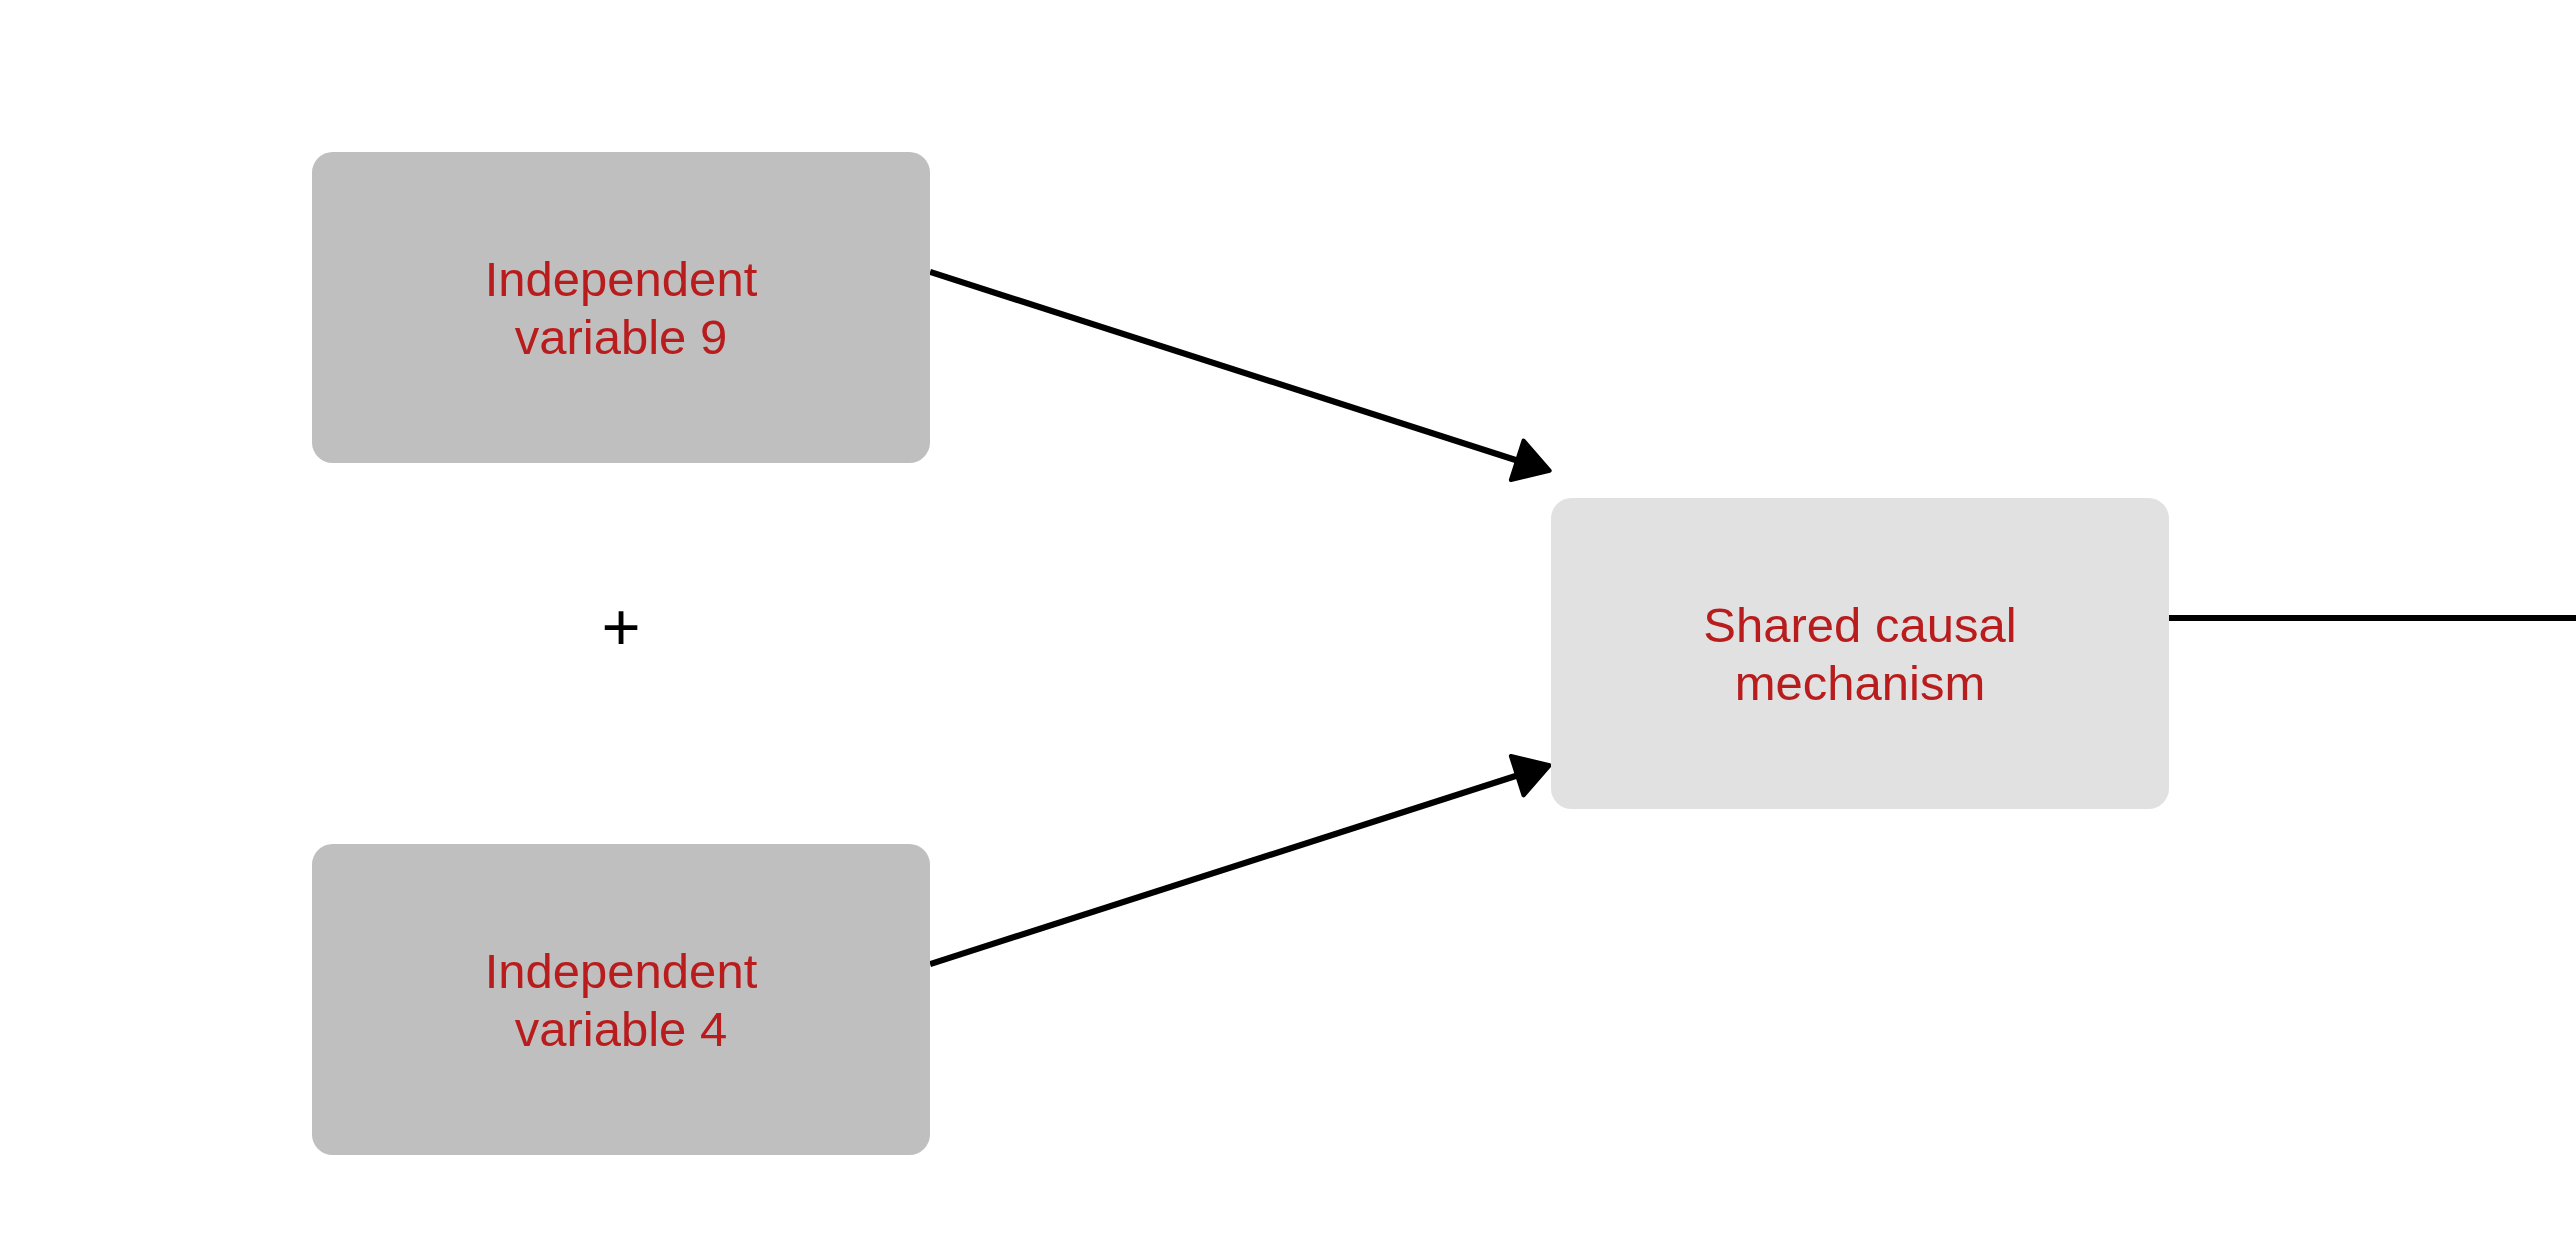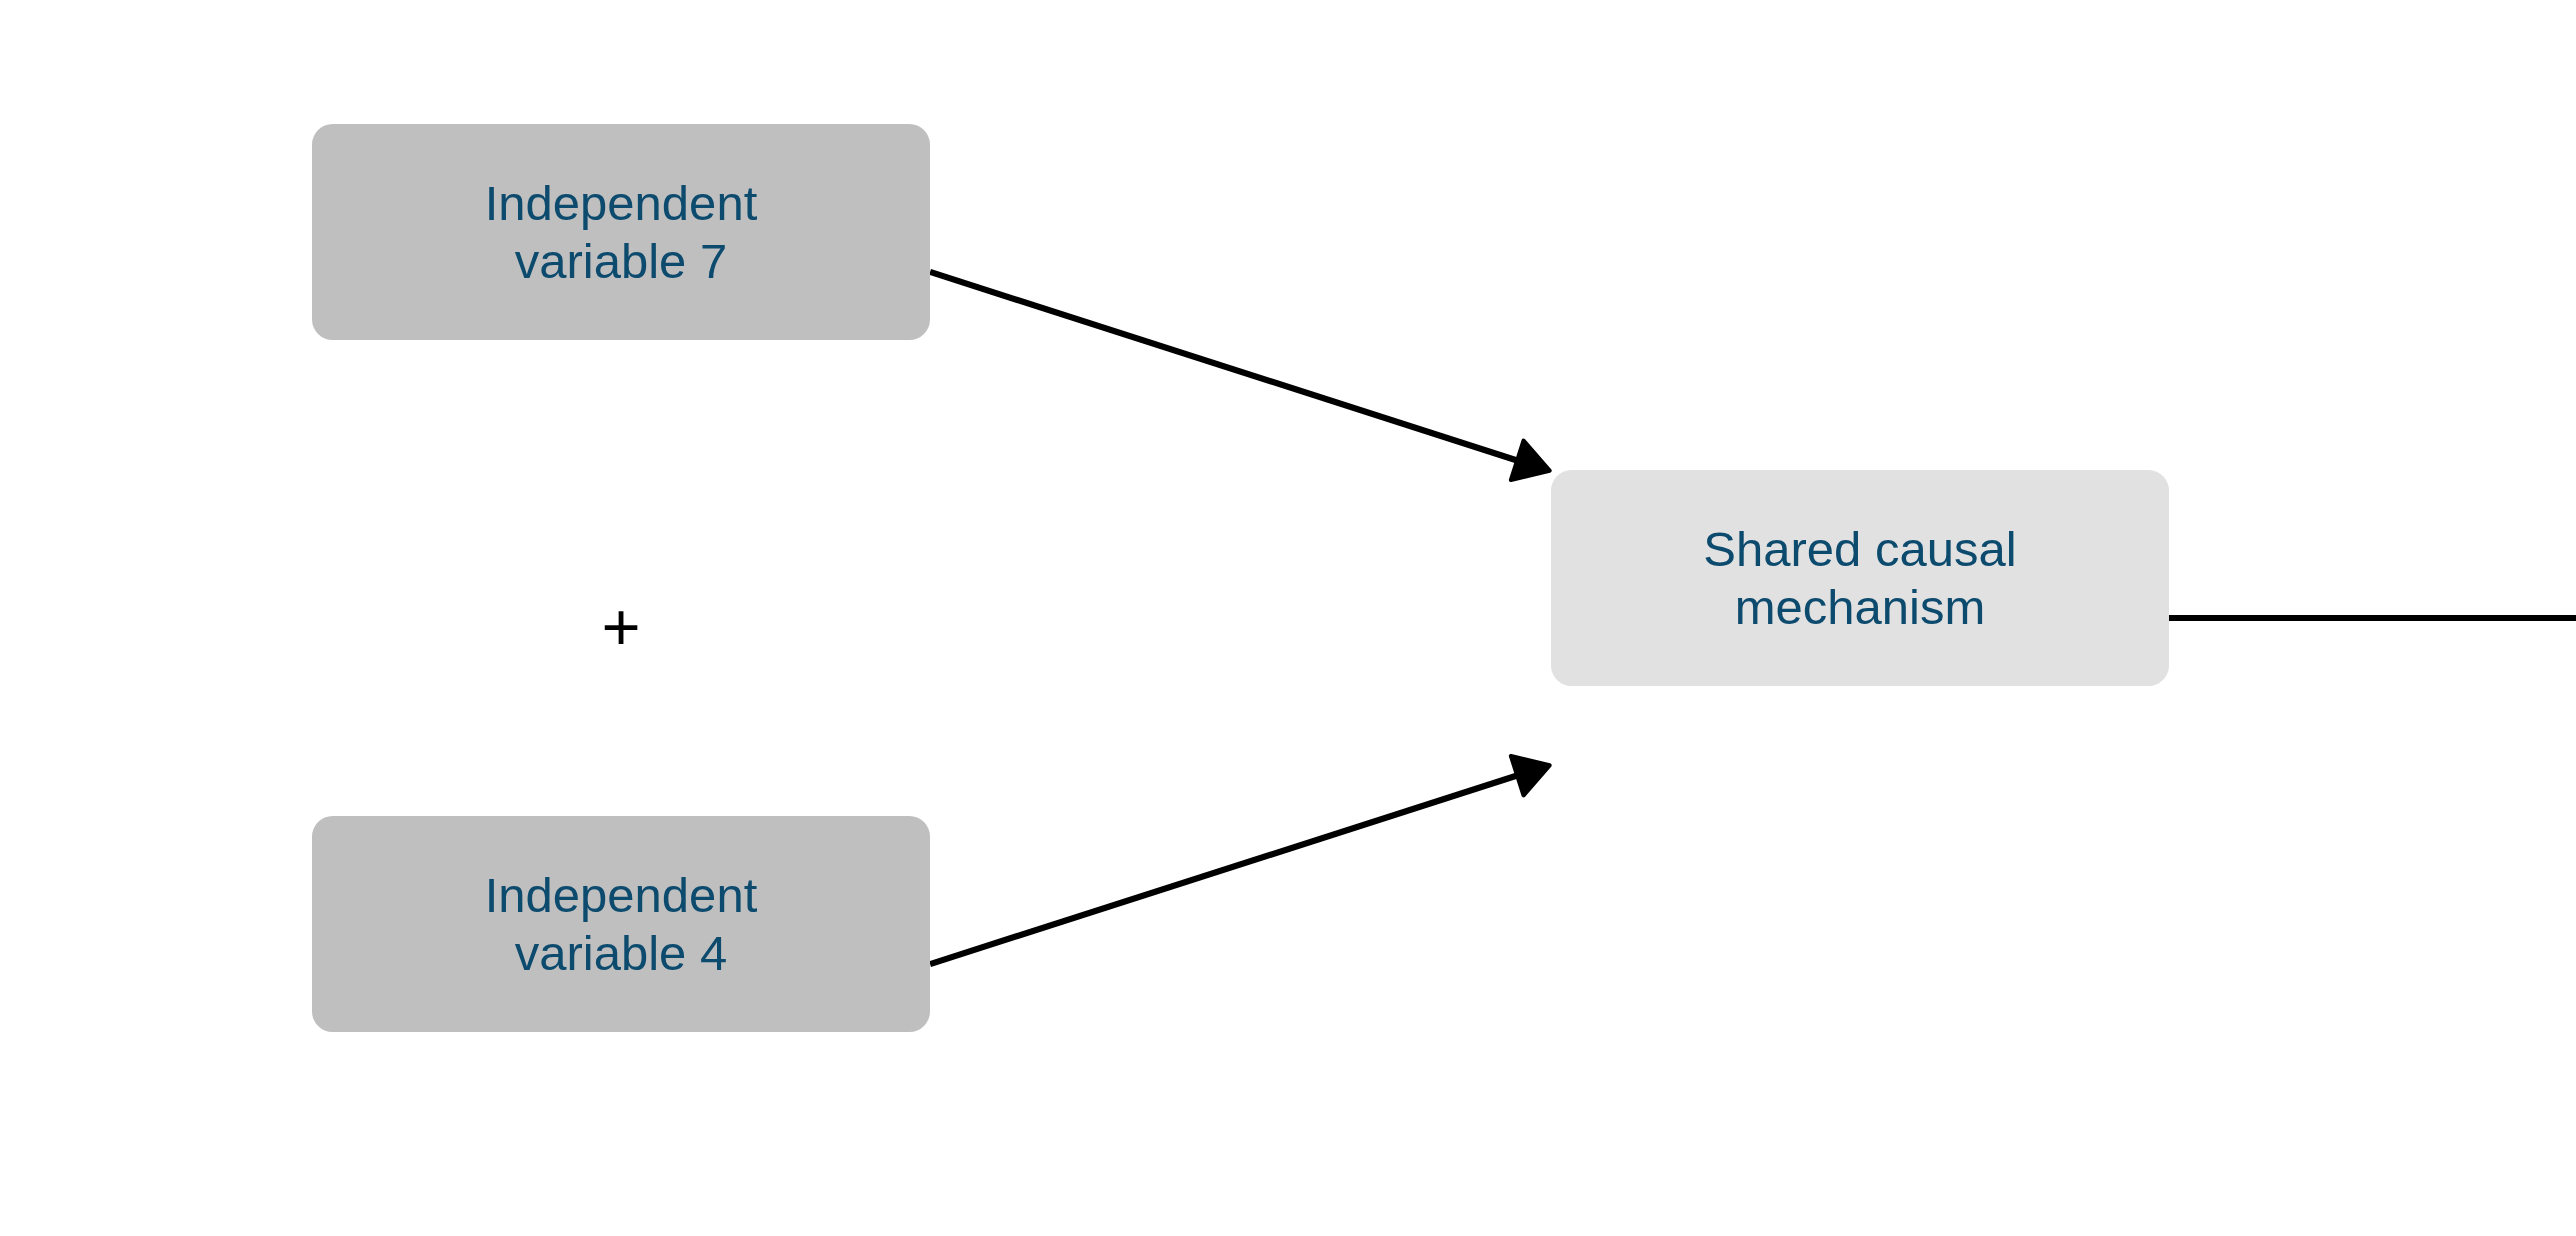--- a/index.html
+++ b/index.html
@@ -18,30 +18,31 @@
   #edges {
     position: absolute;
     left: 0;
     top: 0;
     width: 3709px;
     height: 1236px;
   }
   .node {
     position: absolute;
     width: 618px;
-    height: 216px;
+    height: 311px;
     border-radius: 20.6px;
     display: flex;
     flex-direction: column;
     align-items: center;
     justify-content: center;
     text-align: center;
-    color: #0c4a6e;
+    color: #b91c1c;
     font-size: 49px;
     line-height: 58px;
+    margin-top: 28px;
   }
   .node .label-line {
     display: block;
     white-space: nowrap;
   }
   .node-dark  { background: #bfbfbf; }
   .node-light { background: #e1e1e1; align-items: center; }
   .plus {
     position: absolute;
     left: 621px;
@@ -78,21 +79,21 @@
       <polygon class="edge-head" points="3008,1486 2957.4,1544.3 2932.9,1468.1"></polygon>
     </g>
     <g>
       <line class="edge-line" x1="4210" y1="1200" x2="5340" y2="1200"></line>
       <polygon class="edge-head" points="5400,1200 5334,1240 5334,1160"></polygon>
     </g>
   </svg>
 
   <div class="node node-dark" style="left:312px; top:124px;">
     <span class="label-line">Independent</span>
-    <span class="label-line">variable 7</span>
+    <span class="label-line">variable 9</span>
   </div>
 
   <div class="plus">+</div>
 
   <div class="node node-dark" style="left:312px; top:816px;">
     <span class="label-line">Independent</span>
     <span class="label-line">variable 4</span>
   </div>
 
   <div class="node node-light" style="left:1551px; top:470px;">

